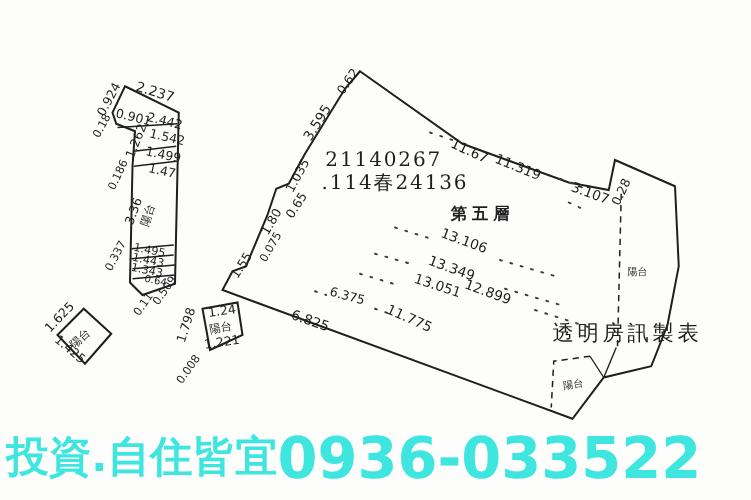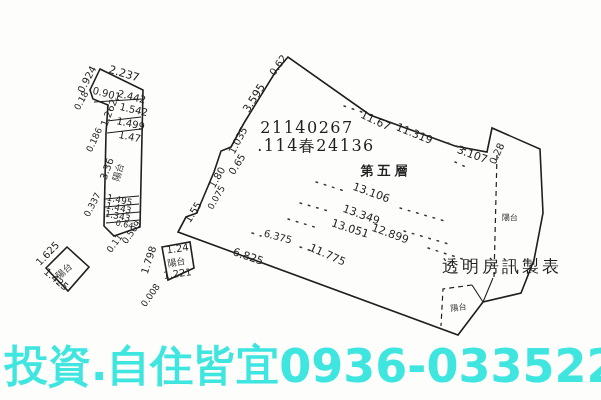--- a/index.html
+++ b/index.html
@@ -16,21 +16,21 @@
   #plan-svg text.lbl{fill:var(--ink);text-anchor:middle;font-family:"DejaVu Sans",sans-serif;}
   #plan-svg text.serif{font-family:"DejaVu Serif","Liberation Serif",serif;}
   #plan-svg text.sp1{letter-spacing:1.5px;}
   #plan-svg text.sp2{letter-spacing:3px;}
   #plan-svg text.cjk-bold{font-weight:bold;letter-spacing:4px;}
   #banner{
     position:absolute;left:0;top:332px;width:601px;height:68px;
     display:flex;align-items:center;padding-left:5px;box-sizing:border-box;
     color:var(--banner-color);font-weight:bold;white-space:nowrap;
   }
-  #banner .cn{font-size:43px;letter-spacing:0px;}
+  #banner .cn{font-size:34px;letter-spacing:0px;}
   #banner .ph{font-size:46px;letter-spacing:0px;}
 </style>
 </head>
 <body>
 
 <div id="shot" style="background: rgb(253, 253, 252);">
   <svg id="plan-svg" width="601" height="400" viewBox="0 0 601 400">
 
     <path class="outline" d="M288,57 L276,71 L244,123 L231,147 L221,151 L214,172 L198,210 L197,213 L186,217 L178,232
          L458,335 L483,302 L521,293 L534,260 L543,213 L540,149 L492,128 L487,152 L455,146 L370,115 Z"></path>

